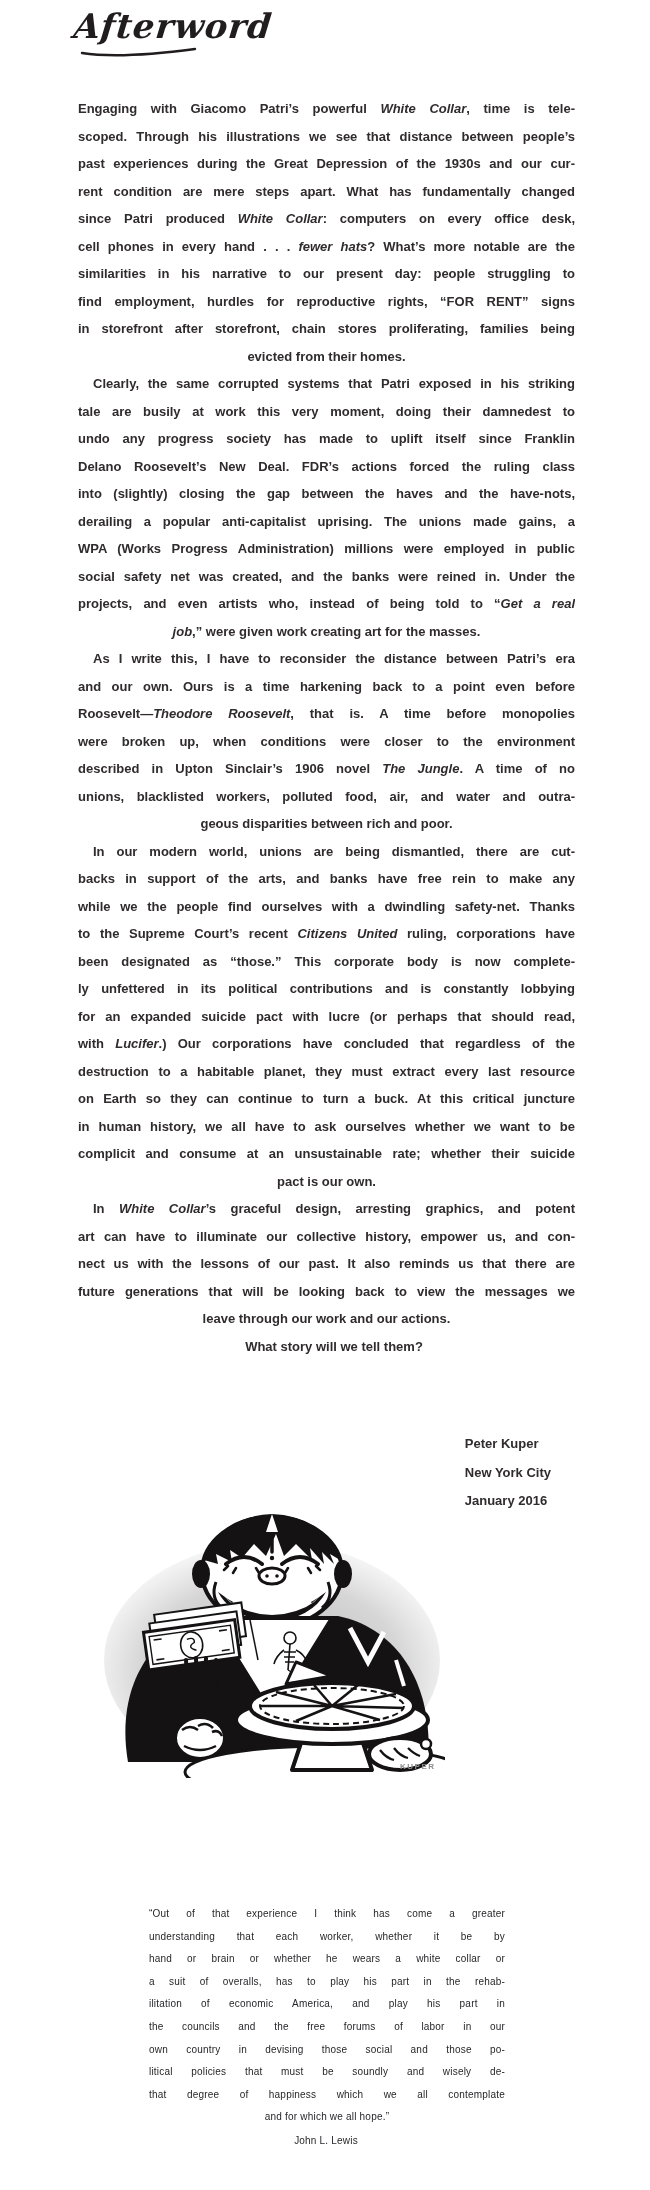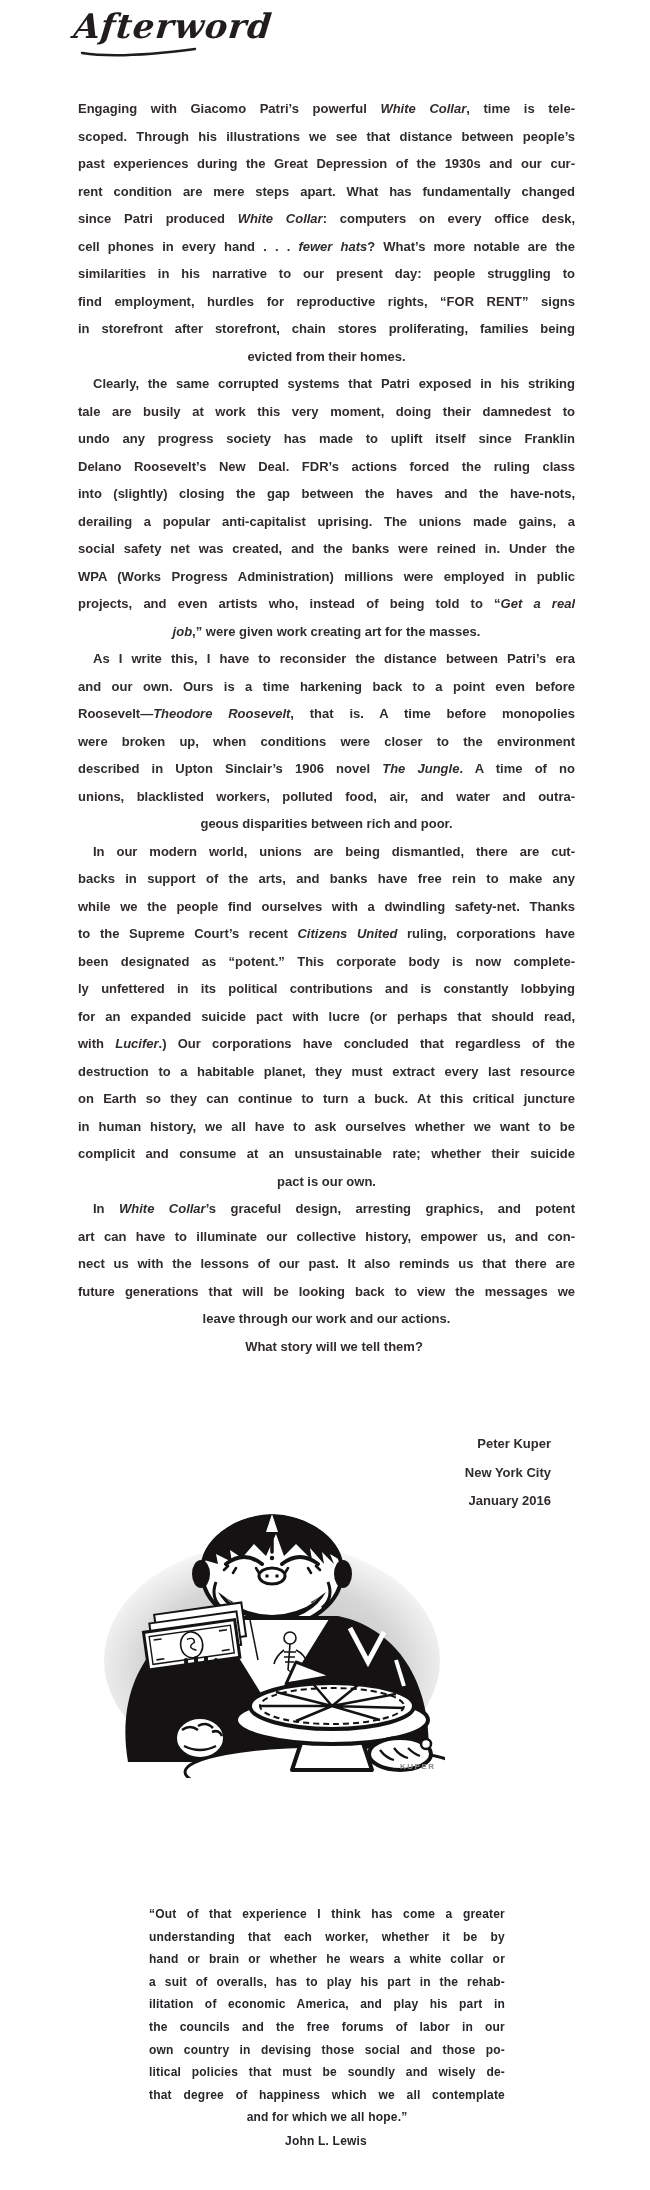--- a/index.html
+++ b/index.html
@@ -14,27 +14,27 @@
   .bodytext { position:absolute; left:78px; top:95px; width:497px;
               font-size:13px; font-weight:700; color:#302b2d; }
   .line { height:27.5px; line-height:27.5px; overflow:hidden; text-align:justify; }
   .line:not(.last)::after { content:""; display:inline-block; width:100%; height:0; }
   .line.last { text-align:center; }
   .line.ind { padding-left:15px; }
   .line i { font-style:italic; }
 
   .signature { position:absolute; left:0; top:1430px; width:575px; }
   .signature-inner { width:max-content; margin-left:auto; margin-right:24px;
-                     text-align:right; font-size:13px; font-weight:700;
+                     text-align:left; font-size:13px; font-weight:700;
                      line-height:28.5px; color:#302b2d; }
 
   .illustration { position:absolute; left:100px; top:1510px; width:345px; height:268px; }
 
   .quote { position:absolute; left:149px; top:1903px; width:356px;
-           font-size:12px; font-weight:700; letter-spacing:0.2px; color:#27272b; }
+           font-size:10px; font-weight:400; letter-spacing:0.2px; color:#27272b; }
   .quote .line { height:22.6px; line-height:22.6px; }
   .quote-attribution { text-align:center; line-height:22.6px; padding-top:1px; padding-right:2px; }
 </style>
 </head>
 <body>
 
 <div class="page">
 
   <div class="title">Afterword</div>
   <svg class="title-flourish" width="120" height="12" viewBox="0 0 120 12">
@@ -54,40 +54,40 @@
         <div class="line">in storefront after storefront, chain stores proliferating, families being</div>
         <div class="line last">evicted from their homes.</div>
       </div>
       <div class="para">
         <div class="line ind">Clearly, the same corrupted systems that Patri exposed in his striking</div>
         <div class="line">tale are busily at work this very moment, doing their damnedest to</div>
         <div class="line">undo any progress society has made to uplift itself since Franklin</div>
         <div class="line">Delano Roosevelt’s New Deal. FDR’s actions forced the ruling class</div>
         <div class="line">into (slightly) closing the gap between the haves and the have-nots,</div>
         <div class="line">derailing a popular anti-capitalist uprising. The unions made gains, a</div>
+        <div class="line">WPA (Works Progress Administration) millions were employed in public</div>
         <div class="line">social safety net was created, and the banks were reined in. Under the</div>
-        <div class="line">WPA (Works Progress Administration) millions were employed in public</div>
         <div class="line">projects, and even artists who, instead of being told to “<i>Get a real</i></div>
         <div class="line last"><i>job</i>,” were given work creating art for the masses.</div>
       </div>
       <div class="para">
         <div class="line ind">As I write this, I have to reconsider the distance between Patri’s era</div>
         <div class="line">and our own. Ours is a time harkening back to a point even before</div>
         <div class="line">Roosevelt—<i>Theodore Roosevelt</i>, that is. A time before monopolies</div>
         <div class="line">were broken up, when conditions were closer to the environment</div>
         <div class="line">described in Upton Sinclair’s 1906 novel <i>The Jungle</i>. A time of no</div>
         <div class="line">unions, blacklisted workers, polluted food, air, and water and outra-</div>
         <div class="line last">geous disparities between rich and poor.</div>
       </div>
       <div class="para">
         <div class="line ind">In our modern world, unions are being dismantled, there are cut-</div>
         <div class="line">backs in support of the arts, and banks have free rein to make any</div>
         <div class="line">while we the people find ourselves with a dwindling safety-net. Thanks</div>
         <div class="line">to the Supreme Court’s recent <i>Citizens United</i> ruling, corporations have</div>
-        <div class="line">been designated as “potent.” This corporate body is now complete-</div>
+        <div class="line">been designated as “those.” This corporate body is now complete-</div>
         <div class="line">ly unfettered in its political contributions and is constantly lobbying</div>
         <div class="line">for an expanded suicide pact with lucre (or perhaps that should read,</div>
         <div class="line">with <i>Lucifer</i>.) Our corporations have concluded that regardless of the</div>
         <div class="line">destruction to a habitable planet, they must extract every last resource</div>
         <div class="line">on Earth so they can continue to turn a buck. At this critical juncture</div>
         <div class="line">in human history, we all have to ask ourselves whether we want to be</div>
         <div class="line">complicit and consume at an unsustainable rate; whether their suicide</div>
         <div class="line last">pact is our own.</div>
       </div>
       <div class="para">

